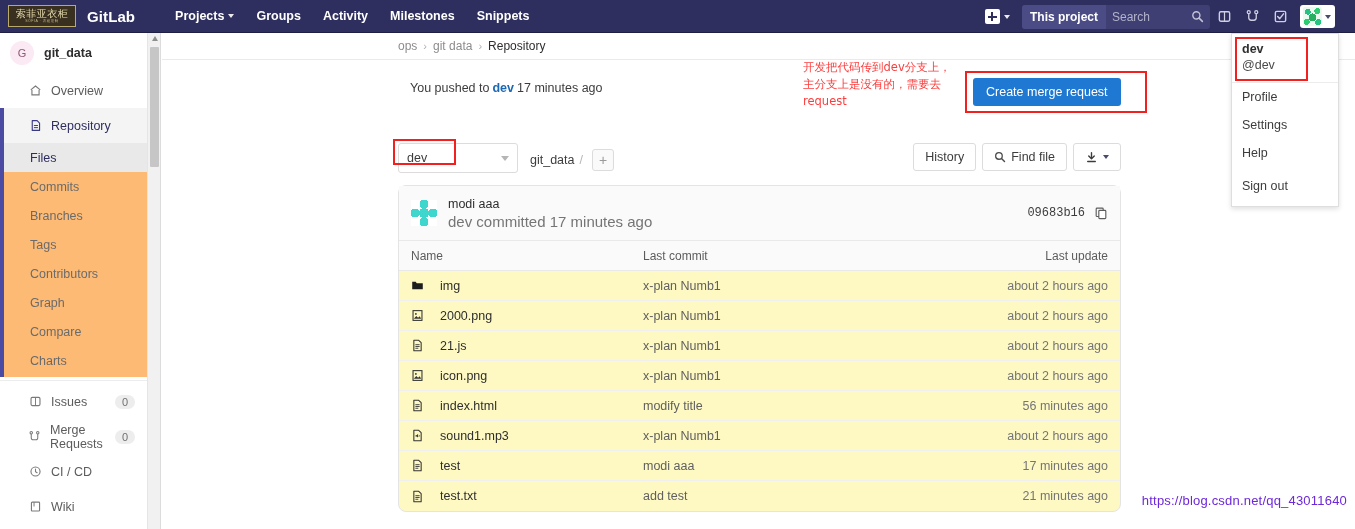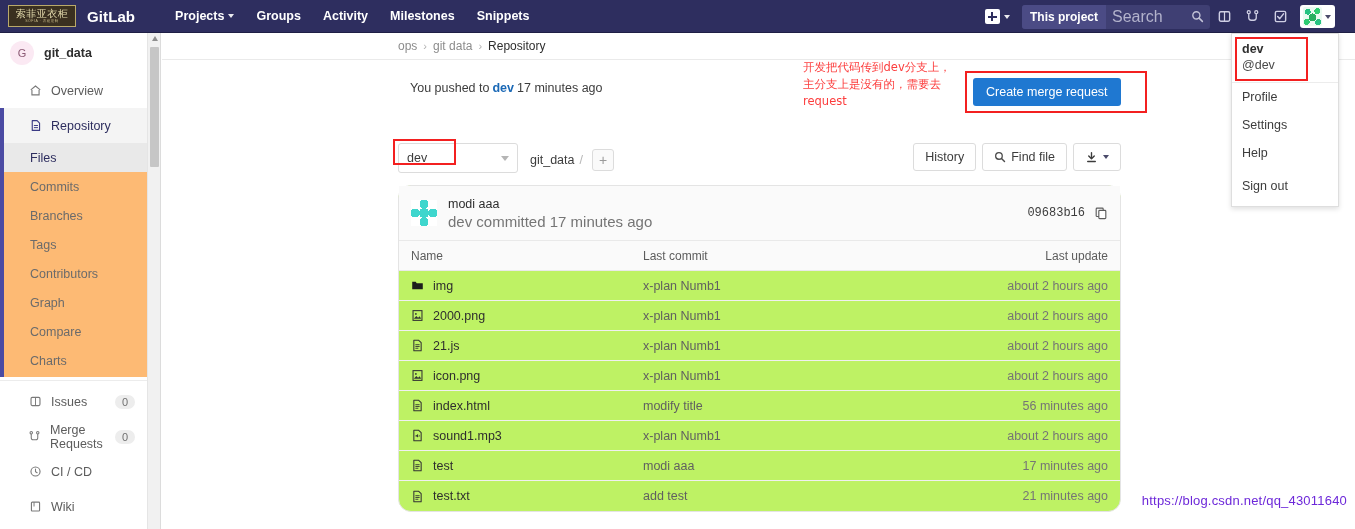--- a/index.html
+++ b/index.html
@@ -57,21 +57,21 @@
     background: #3f3f73; border-radius: 3px; overflow: hidden;
   }
   .this-project {
     background: #4b4b85; color: #fff; font-size: 12px; font-weight: 700;
     padding: 0 8px; height: 24px; display: flex; align-items: center; cursor: pointer;
   }
   .search-field {
     display: flex; align-items: center; width: 104px; height: 24px;
     padding: 0 6px; justify-content: space-between; cursor: text;
   }
-  .search-ph { color: #b3b3cc; font-size: 16px; }
+  .search-ph { color: #b3b3cc; font-size: 12px; }
   .nav-icon {
     width: 28px; height: 33px; display: flex; align-items: center; justify-content: center;
     cursor: pointer;
   }
   .avatar-btn {
     display: flex; align-items: center; gap: 3px; background: #fff;
     border-radius: 3px; padding: 2px 4px 2px 3px; margin-left: 6px; cursor: pointer;
   }
   .avatar-img {
     width: 19px; height: 19px; border-radius: 2px;
@@ -202,21 +202,21 @@
   .btn-plain {
     height: 28px; border: 1px solid #dcdcdc; border-radius: 3px; background: #fff;
     font-size: 12.5px; color: #3c3c3c; padding: 0 11px; cursor: pointer;
     display: flex; align-items: center; gap: 5px;
     font-family: "Liberation Sans", sans-serif;
   }
 
   
   .panel {
     position: absolute; left: 236px; top: 152px; width: 723px;
-    border: 1px solid #e4e4e4; border-radius: 13px; background: #bef264;
+    border: 1px solid #e4e4e4; border-radius: 8px; background: #fef9c3;
   }
   .commit-row {
     display: flex; align-items: center; height: 54px; padding: 0 12px;
     background: #fafafa; gap: 11px;
   }
   .identicon {
     width: 26px; height: 26px; flex: 0 0 26px;
     background:
       radial-gradient(circle at 50% 16%, #3fd6cd 0 4.5px, transparent 4.5px),
       radial-gradient(circle at 16% 50%, #3fd6cd 0 4.5px, transparent 4.5px),
@@ -238,21 +238,21 @@
     font-size: 12px; color: #5c5c5c;
   }
   .col-name { width: 232px; }
   .col-commit { flex: 1; }
   .col-update { width: 150px; text-align: right; }
   .file-row {
     display: flex; align-items: center; height: 30px; padding: 0 12px;
     border-bottom: 1px solid #f0f0f0; font-size: 12.5px; cursor: pointer;
   }
   .file-row:last-child { border-bottom: none; }
-  .file-name { width: 232px; display: flex; align-items: center; gap: 9px; color: #2e2e2e; }
+  .file-name { width: 232px; display: flex; align-items: center; gap: 16px; color: #2e2e2e; }
   .file-commit { flex: 1; color: #606060; }
   .file-update { width: 150px; text-align: right; color: #757575; }
 
   
   .user-menu {
     position: absolute; left: 1231px; top: 33px; width: 108px;
     background: #fff; border: 1px solid #dedede; box-shadow: 0 2px 5px rgba(0,0,0,.13);
     padding-bottom: 6px;
   }
   .um-head { padding: 7px 10px 9px; border-bottom: 1px solid #ececec; }

